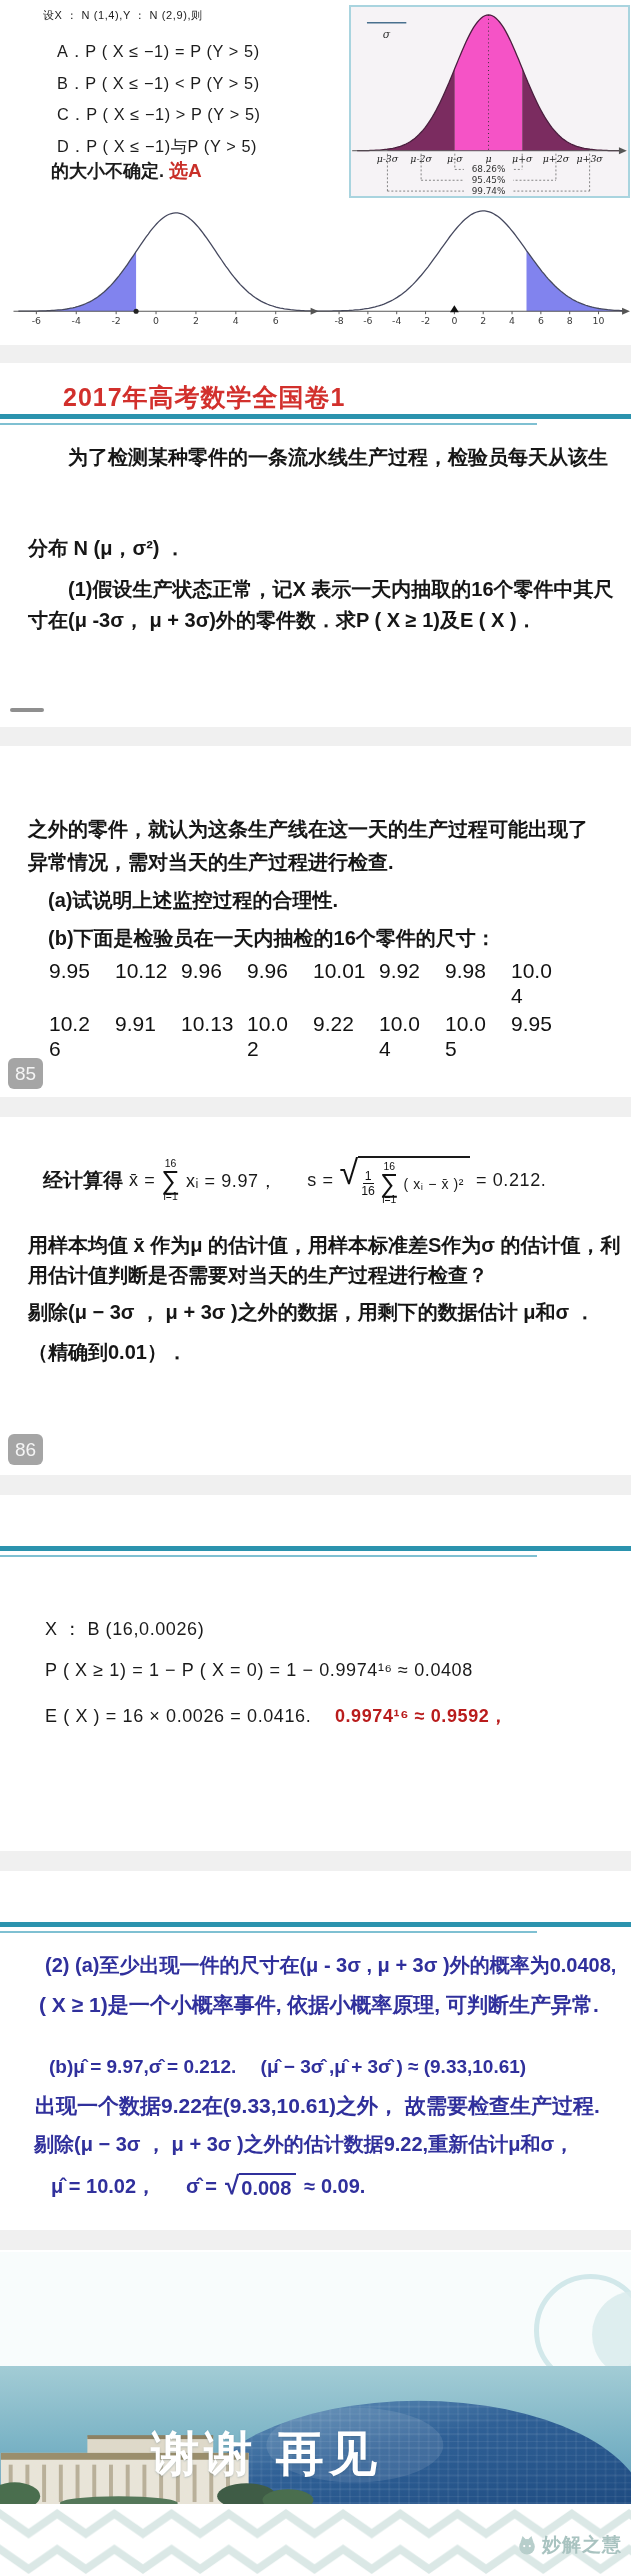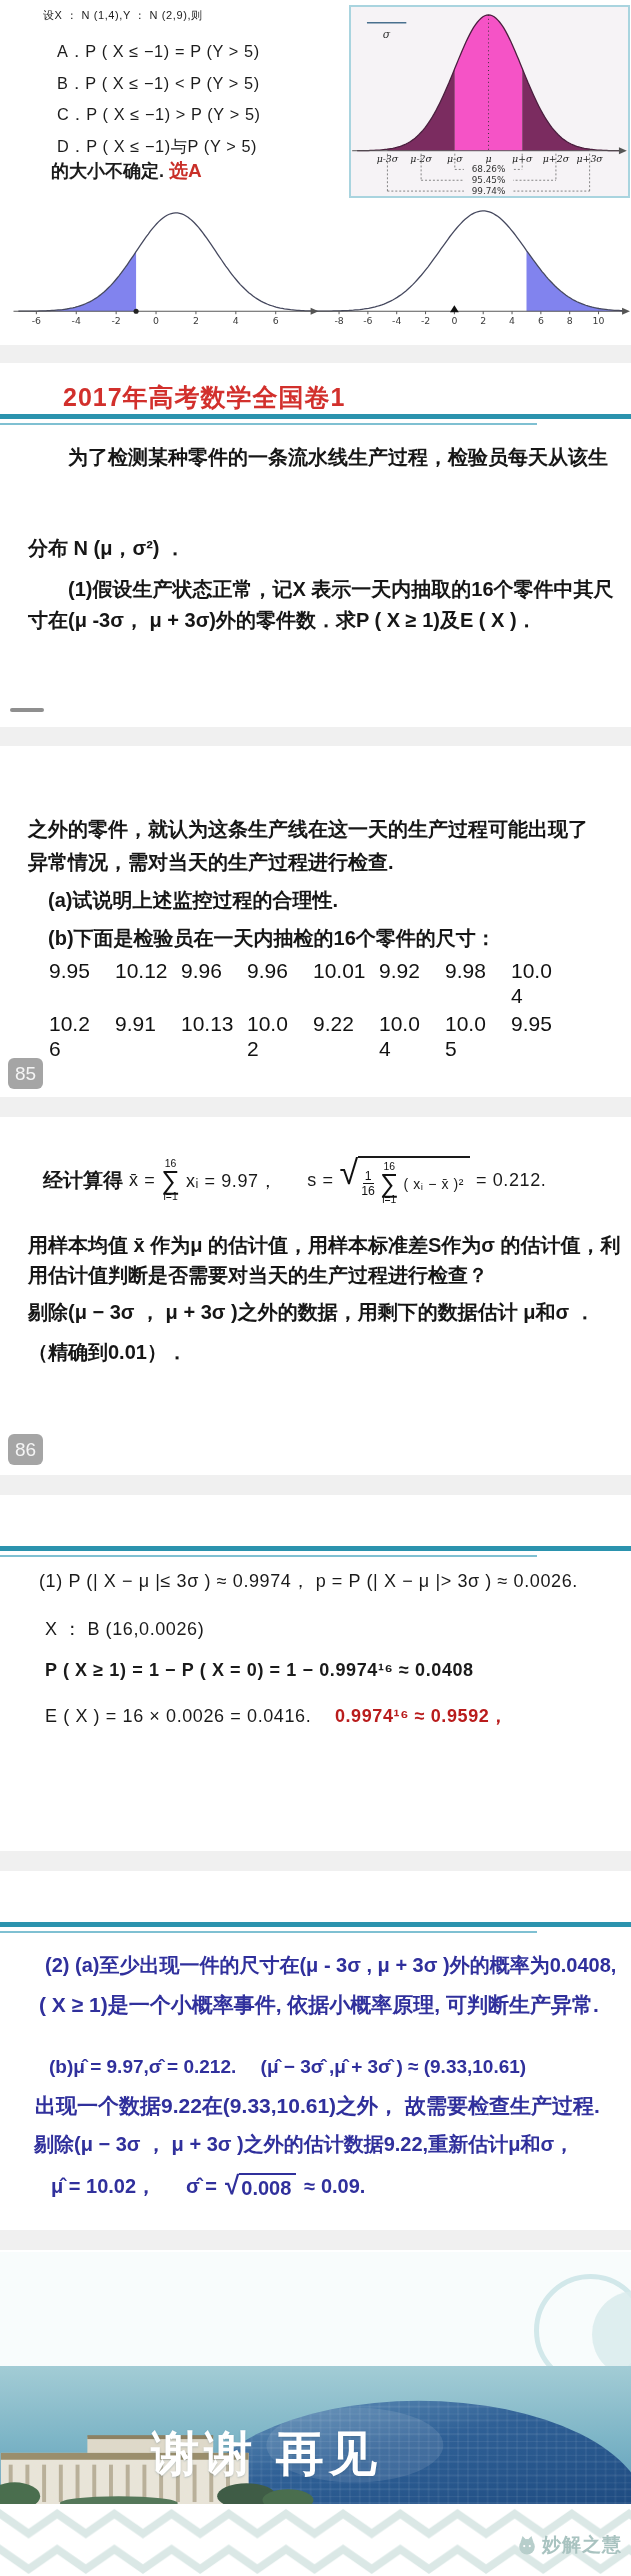--- a/index.html
+++ b/index.html
@@ -225,23 +225,22 @@
 
   <div class="abs cn" style="top:1232px;left:28px;">用样本均值 x̄ 作为μ 的估计值，用样本标准差S作为σ 的估计值，利</div>
   <div class="abs cn" style="top:1262px;left:28px;">用估计值判断是否需要对当天的生产过程进行检查？</div>
   <div class="abs cn" style="top:1299px;left:28px;">剔除(μ − 3σ ， μ + 3σ )之外的数据，用剩下的数据估计  μ和σ ．</div>
   <div class="abs cn" style="top:1339px;left:28px;">（精确到0.01）．</div>
 
   <div class="badge" style="top:1434px;left:8px;">86</div>
 
   <div class="rule-t" style="top:1546px;"></div>
   <div class="rule-n" style="top:1555px;"></div>
-  <div class="abs math" style="top:1569px;left:39px;">(1)  P (| X  − μ |≤ 3σ ) ≈ 0.9974，  p =  P (| X  − μ |&gt; 3σ ) ≈ 0.0026.</div>
   <div class="abs math" style="top:1617px;left:45px;">X ：  B (16,0.0026)</div>
-  <div class="abs math" style="top:1660px;left:45px;font-weight:bold;">P ( X  ≥ 1) = 1 −  P ( X  = 0) = 1 − 0.9974¹⁶ ≈ 0.0408</div>
+  <div class="abs math" style="top:1660px;left:45px;">P ( X  ≥ 1) = 1 −  P ( X  = 0) = 1 − 0.9974¹⁶ ≈ 0.0408</div>
   <div class="abs math" style="top:1704px;left:45px;">
     <span>E ( X ) = 16 × 0.0026 =  0.0416.</span>
     <span class="dred" style="margin-left:18px;font-weight:600;">0.9974¹⁶ ≈ 0.9592，</span>
   </div>
 
   <div class="rule-t" style="top:1922px;"></div>
   <div class="rule-n" style="top:1931px;"></div>
   <div class="abs navy" style="top:1952px;left:45px;font-size:20px;">(2) (a)至少出现一件的尺寸在(μ - 3σ , μ + 3σ )外的概率为0.0408,</div>
   <div class="abs navy" style="top:1991px;left:39px;font-size:21px;">( X  ≥ 1)是一个小概率事件, 依据小概率原理, 可判断生产异常.</div>
   <div class="abs navy" style="top:2054px;left:49px;font-size:19px;">(b)μ̂ = 9.97,σ̂ = 0.212.　 (μ̂ − 3σ̂ ,μ̂ + 3σ̂ ) ≈ (9.33,10.61)</div>

